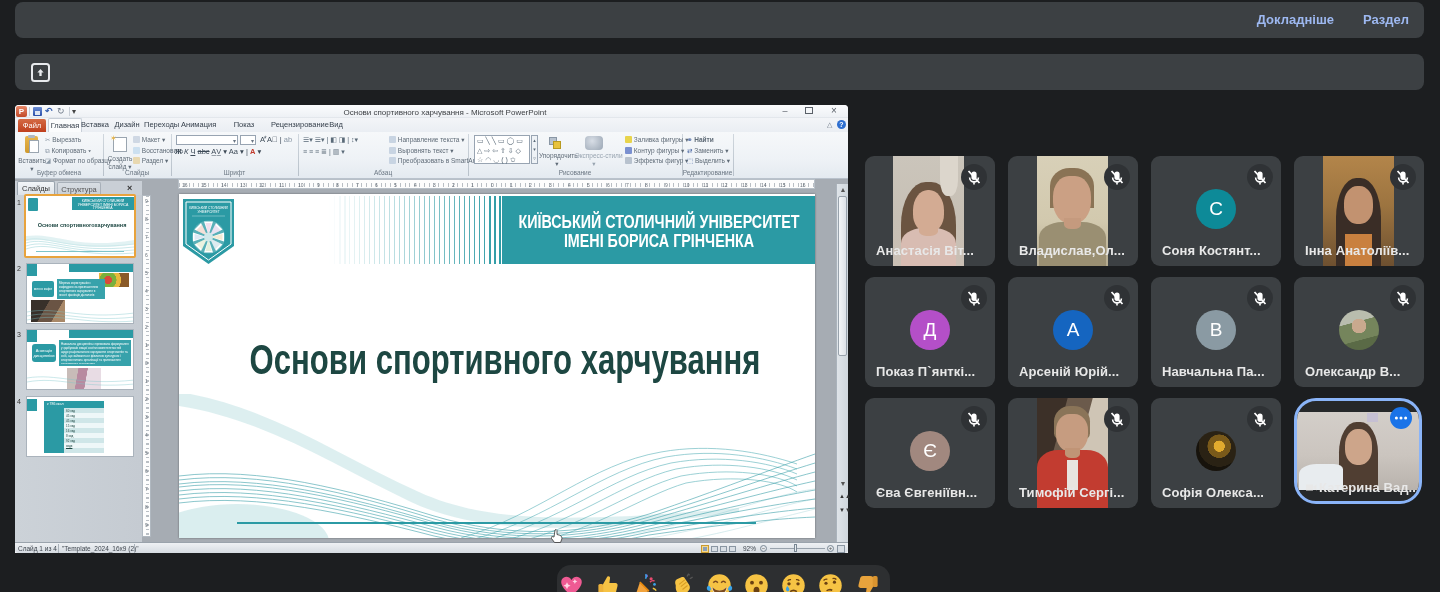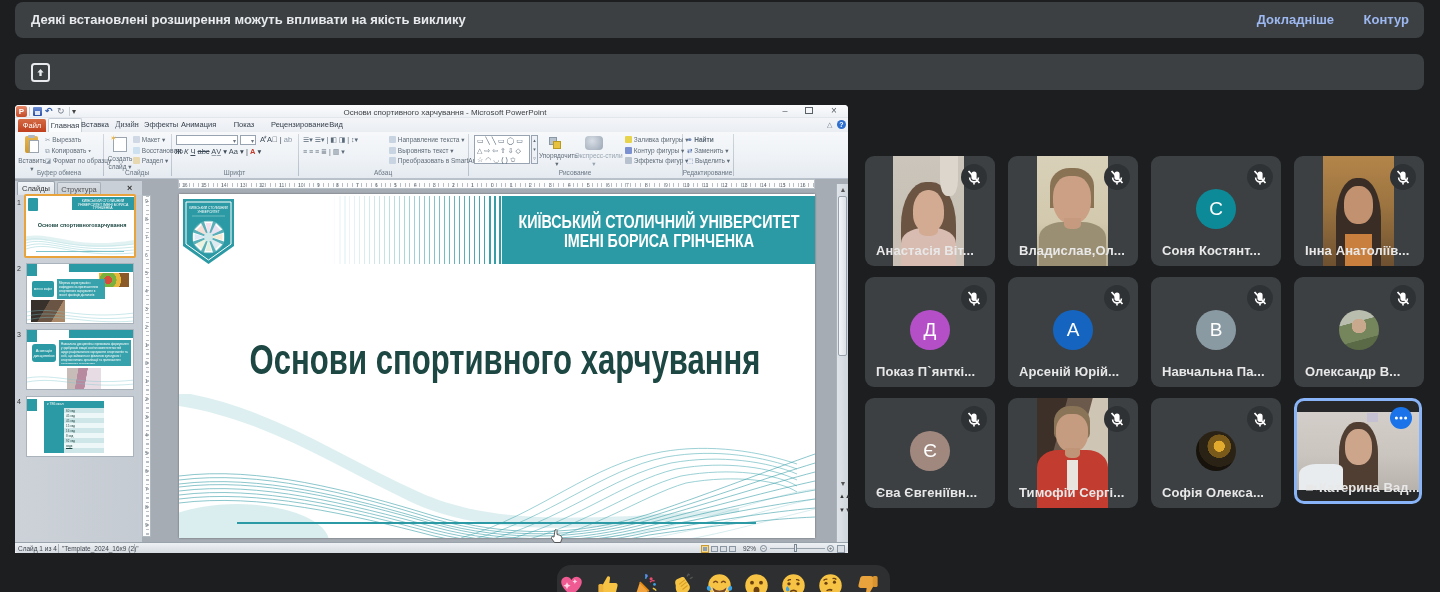--- a/index.html
+++ b/index.html
@@ -27,23 +27,22 @@
 
 #emojibar { position:absolute; left:557px; top:565px; width:333px; height:27px; background:#2d2f31; border-radius:14px 14px 0 0; }
 #emojibar .em { position:absolute; top:7px; width:27px; height:27px; }
 
 #ppt { position:absolute; left:15px; top:105px; width:833px; height:448px; background:#eef1f4; border-radius:4px 4px 0 0; font-family:"Liberation Sans",sans-serif; }
 </style>
 </head>
 <body>
 
 <div class="banner" id="banner1">
-  <div class="msg">Деякі встановлені розширення можуть впливати на якість виклику</div>
   <div class="lnk" style="right:90px;">Докладніше</div>
-  <div class="lnk" style="right:15px;">Контур</div>
+  <div class="lnk" style="right:15px;">Раздел</div>
 </div>
 
 <div class="banner" id="banner2">
   <div class="presicon">
       <svg class="arr" viewBox="0 0 10 10">
         <path d="M5 1 L8.5 5 L6.3 5 L6.3 9 L3.7 9 L3.7 5 L1.5 5 Z" fill="#e8eaed"></path>
       </svg>
     </div>
 </div>
 
@@ -63,22 +62,22 @@
 
     <div class="abs" style="left:764px; top:4px; width:12px; height:6px; color:#5a6068; font-size:9px; line-height:4px; text-align:center;">–</div>
     <div class="abs" style="left:790px; top:2px; width:8px; height:7px; border:1.2px solid #5a6068;"></div>
     <div class="abs" style="left:813px; top:1px; width:12px; height:10px; color:#5a6068; font-size:10px; line-height:10px; text-align:center;">×</div>
   </div>
 
   <div class="abs" style="left:0; top:13px; width:833px; height:14px; background:linear-gradient(180deg,#f3f5f8,#eaeef3); font-size:7.5px; color:#37414d;">
     <div class="abs" style="left:3px; top:1px; width:28px; height:13px; background:linear-gradient(180deg,#d46a44,#bf3f1d); border-radius:2px 2px 0 0; color:#fff; text-align:center; line-height:13px;">Файл</div>
     <div class="abs" style="left:33px; top:0px; width:34px; height:14px; background:#fbfcfd; border:1px solid #c8cfd8; border-bottom:none; border-radius:2px 2px 0 0; text-align:center; line-height:14px;">Главная</div>
     <div class="abs" style="left:64px; top:0; width:32px; text-align:center; line-height:14px;">Вставка</div>
-    <div class="abs" style="left:97px; top:0; width:30px; text-align:center; line-height:14px;font-family:Liberation Serif, serif;">Дизайн</div>
-    <div class="abs" style="left:129px; top:0; width:34px; text-align:center; line-height:14px;">Эффекты</div>
+    <div class="abs" style="left:97px; top:0; width:30px; text-align:center; line-height:14px;">Дизайн</div>
+    <div class="abs" style="left:129px; top:0; width:34px; text-align:center; line-height:14px;">Переходы</div>
     <div class="abs" style="left:166px; top:0; width:34px; text-align:left; line-height:14px;">Анимация</div>
     <div class="abs" style="left:204px; top:0; width:50px; text-align:center; line-height:14px;">Показ слайдов</div>
     <div class="abs" style="left:256px; top:0; width:54px; text-align:center; line-height:14px;">Рецензирование</div>
     <div class="abs" style="left:312px; top:0; width:18px; text-align:center; line-height:14px;">Вид</div>
     <div class="abs" style="left:812px; top:3px; font-size:7px; color:#6a7682;">△</div>
     <div class="abs" style="left:822px; top:2px; width:9px; height:9px; background:#2e6fd0; border-radius:50%; color:#fff; font-size:7px; font-weight:bold; text-align:center; line-height:9px;">?</div>
   </div>
 
   <div class="abs" id="ribbon" style="left:0; top:27px; width:833px; height:47px; background:linear-gradient(180deg,#f6f8fa 0%,#eef2f6 60%,#e4eaf0 100%); border-bottom:1px solid #b9c2cc;">
     <div class="rsep" style="left:88px;"></div>
@@ -530,21 +529,21 @@
   <div class="mic"><svg viewBox="0 0 26 26" width="26" height="26">
           <g stroke="#fff" stroke-width="1.6" fill="none">
             <path d="M13 7.5 a2.6 2.6 0 0 1 2.6 2.6 v3.2 a2.6 2.6 0 0 1 -5.2 0 v-3.2 a2.6 2.6 0 0 1 2.6 -2.6z" fill="#fff" stroke="none"></path>
             <path d="M8.6 13.5 a4.4 4.4 0 0 0 8.8 0 M13 17.9 v2.6"></path>
             <path d="M7.5 7 L18.5 19" stroke-width="1.8"></path>
           </g>
         </svg></div>
   <div class="tname">Софія Олекса...</div>
 </div>
 
-<div class="tile" style="left:1294px; top:398px; width:128px; height:106px; border:3px solid #8ab4f8; background:#26282a; border-radius:10px;padding-left:46px;">
+<div class="tile" style="left:1294px; top:398px; width:128px; height:106px; border:3px solid #8ab4f8; background:#26282a; border-radius:22px;padding-left:46px;">
   <div class="abs" style="left:0px; top:11px; width:122px; height:78px; background:linear-gradient(180deg,#d3cec9 0%,#cbc5bf 55%,#b8b2ac 100%);">
     <div class="abs" style="left:42px; top:10px; width:39px; height:68px; background:#503e32; border-radius:45% 45% 0 0;"></div>
     <div class="abs" style="left:48px; top:17px; width:27px; height:36px; background:#cda58a; border-radius:46% 46% 44% 44%;"></div>
     <div class="abs" style="left:2px; top:52px; width:44px; height:26px; background:#e8ecef; border-radius:40% 20% 0 0;"></div>
     <div class="abs" style="left:70px; top:1px; width:11px; height:9px; background:#c3bdd6; opacity:.8;"></div>
   </div>
   <div class="abs" style="top:6px; right:7px; width:22px; height:22px; background:#1a73e8; border-radius:50%;">
     <svg viewBox="0 0 22 22" width="22" height="22">
           <g fill="#fff">
             <circle cx="6.4" cy="11" r="1.5"></circle>

